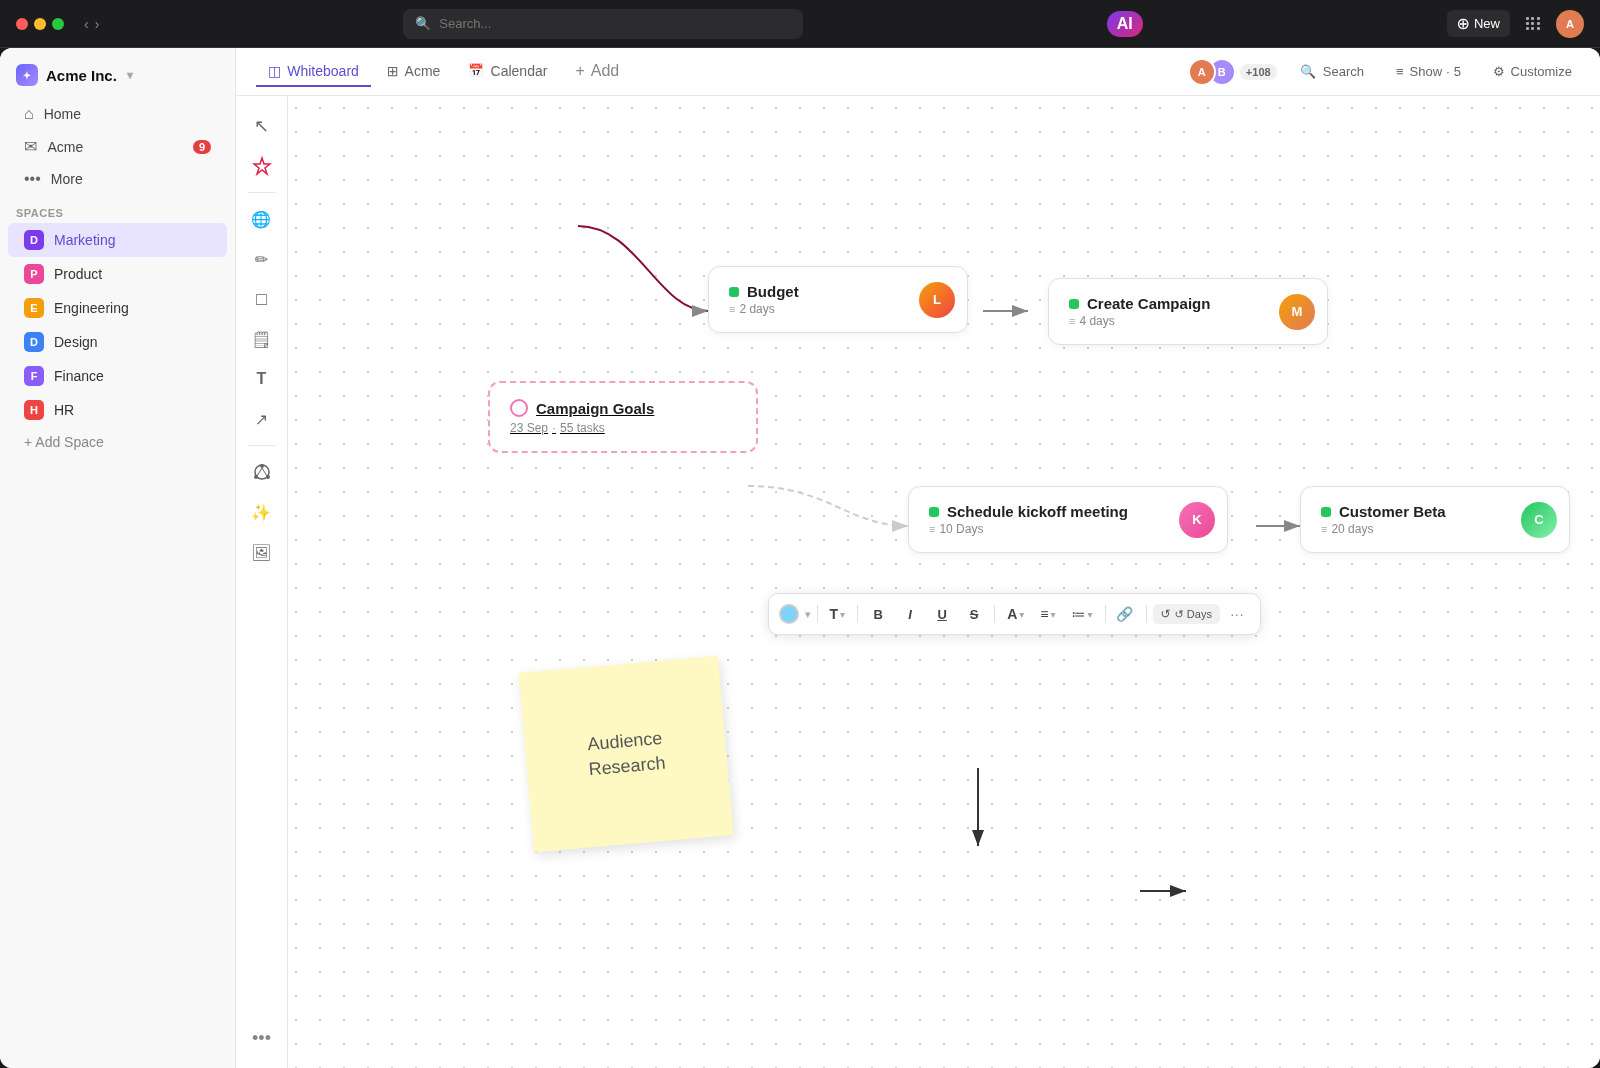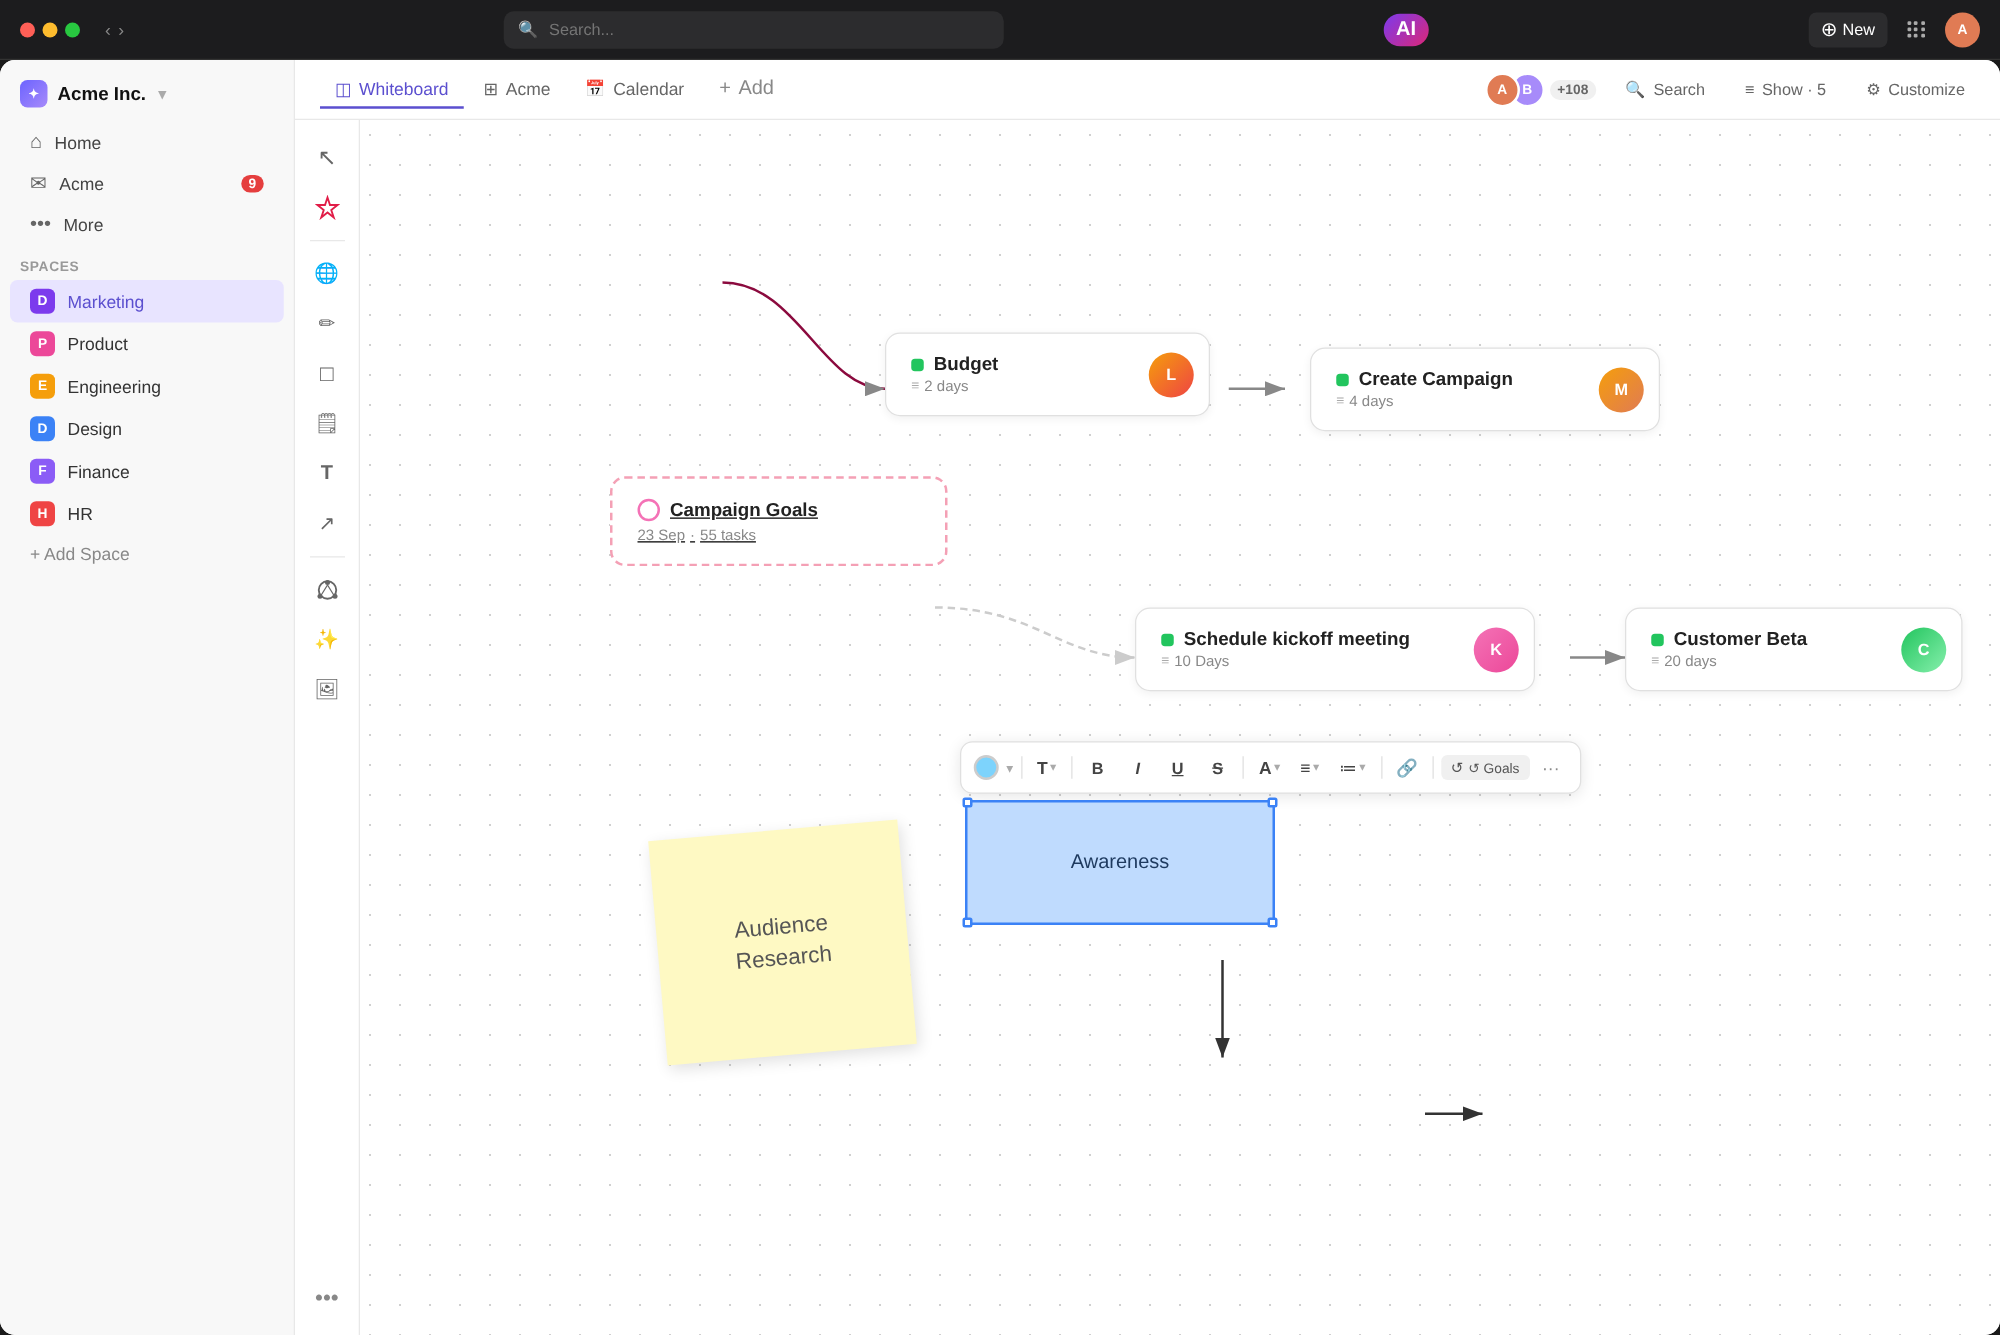--- a/index.html
+++ b/index.html
@@ -636,33 +636,25 @@
           </div>
           <div class="fmt-dropdown">
             <span style="font-size:14px;">≔</span>
             <span style="font-size:10px;color:#aaa;">▾</span>
           </div>
           <div class="fmt-sep"></div>
           <div class="fmt-btn" style="font-size:14px;">🔗</div>
           <div class="fmt-sep"></div>
           <div class="task-tag">
             <span style="font-size:12px;">↺</span>
-            <span style="font-size:11px;">↺ Goals</span>
+            <span style="font-size:11px;">↺ Days</span>
           </div>
           <div class="three-dots">···</div>
         </div>
 
-        <div class="awareness-box" style="left:484px;top:544px;width:248px;height:100px;">
-
-          <div style="position:absolute;top:-4px;left:-4px;width:8px;height:8px;border-radius:2px;border:2px solid #3b82f6;background:white;"></div>
-          <div style="position:absolute;top:-4px;right:-4px;width:8px;height:8px;border-radius:2px;border:2px solid #3b82f6;background:white;"></div>
-          <div style="position:absolute;bottom:-4px;left:-4px;width:8px;height:8px;border-radius:2px;border:2px solid #3b82f6;background:white;"></div>
-          <div style="position:absolute;bottom:-4px;right:-4px;width:8px;height:8px;border-radius:2px;border:2px solid #3b82f6;background:white;"></div>
-          <span>Awareness</span>
-        </div>
 
         <div class="sticky-note" style="left:238px;top:568px;width:200px;height:180px;font-size:18px;">
           <span style="white-space:pre-line;">Audience
 Research</span>
         </div>
 
 
 
       </div>
     </div>

